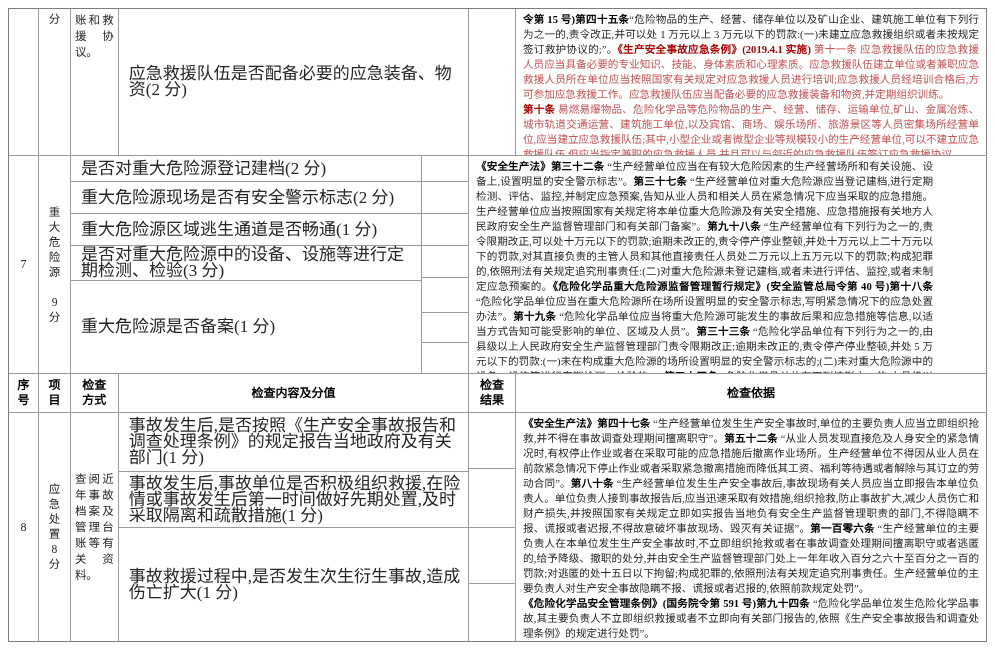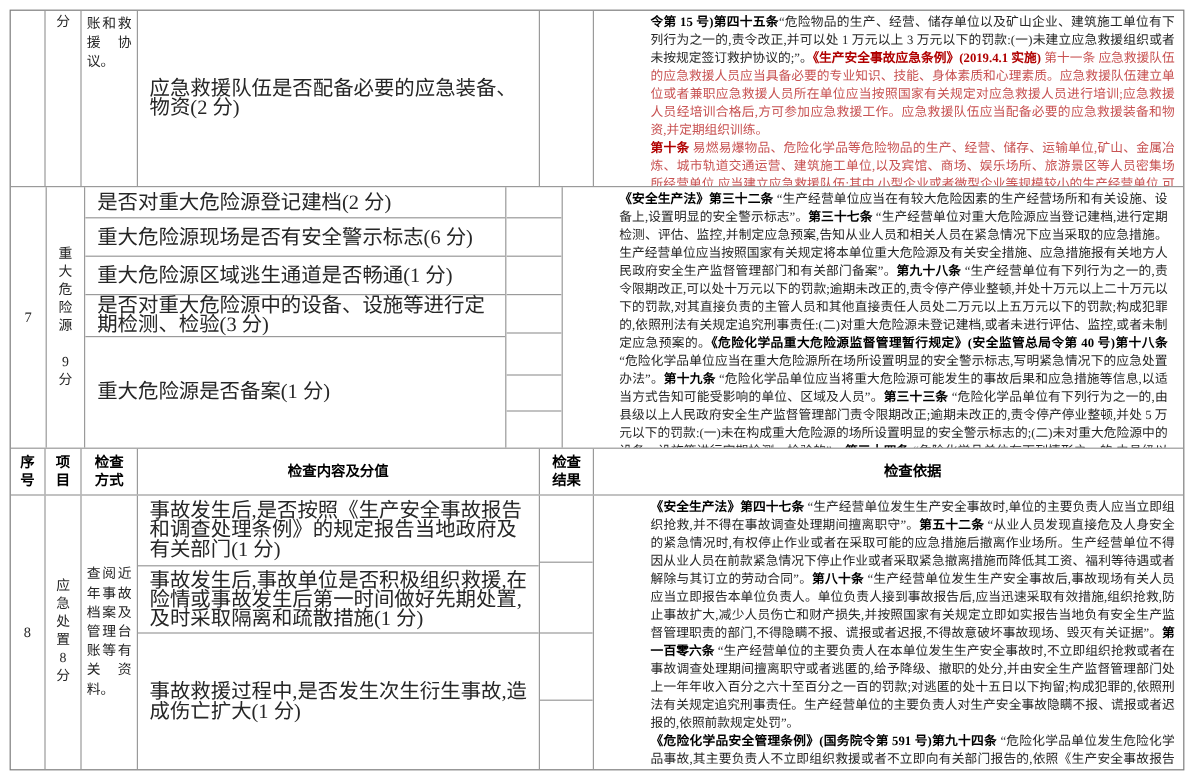--- a/index.html
+++ b/index.html
@@ -7,21 +7,21 @@
     --red-bold:#b00000; --red-body:#c85252;
   }
   *{margin:0;padding:0;box-sizing:border-box;}
   html,body{width:995px;height:648px;background:#ffffff;overflow:hidden;}
   body{font-family:"Liberation Serif","DejaVu Serif",serif;color:var(--text);}
   .page{position:absolute;left:8px;top:8px;width:979px;}
   .doc-table{border:1px solid var(--outer);background:#fff;}
   .trow{display:flex;border-bottom:1px solid var(--border);}
   .trow:last-child{border-bottom:none;}
   .cell{border-right:1px solid var(--border);overflow:hidden;}
-  .cell:last-child{border-right:none;margin-left:40px;}
+  .cell:last-child{border-right:none;}
   .c-seq{width:30px;display:flex;align-items:center;justify-content:center;font-size:12px;}
   .c-item{width:32px;display:flex;align-items:center;justify-content:center;text-align:center;
           font-size:11.5px;line-height:15px;white-space:pre-line;}
   .c-method{width:48px;display:flex;align-items:center;font-size:11.5px;line-height:16px;
             padding:3px 4px;text-align:justify;}
   .c-content{width:351px;display:flex;flex-direction:column;}
   .c-result{width:47px;display:flex;flex-direction:column;}
   .c-basis{width:471px;font-size:10.6px;line-height:15px;padding:3px 7px 2px 7px;
            text-align:justify;text-justify:inter-ideograph;}
   .subcell{border-bottom:1px solid var(--border);display:flex;align-items:center;
@@ -60,21 +60,21 @@
       <div class="cell c-item">重
 大
 危
 险
 源
 
 9
 分</div>
       <div class="cell c-content">
         <div class="subcell" style="height:26px">是否对重大危险源登记建档(2 分)</div>
-        <div class="subcell" style="height:32px">重大危险源现场是否有安全警示标志(6 分)</div>
+        <div class="subcell" style="height:32px">重大危险源现场是否有安全警示标志(2 分)</div>
         <div class="subcell" style="height:32px">重大危险源区域逃生通道是否畅通(1 分)</div>
         <div class="subcell" style="height:35px">是否对重大危险源中的设备、设施等进行定期检测、检验(3 分)</div>
         <div class="subcell" style="flex:1">重大危险源是否备案(1 分)</div>
       </div>
       <div class="cell c-result">
         <div class="r-sub" style="height:26px"></div>
         <div class="r-sub" style="height:32px"></div>
         <div class="r-sub" style="height:32px"></div>
         <div class="r-sub" style="height:32px"></div>
         <div class="r-sub" style="height:35px"></div>

